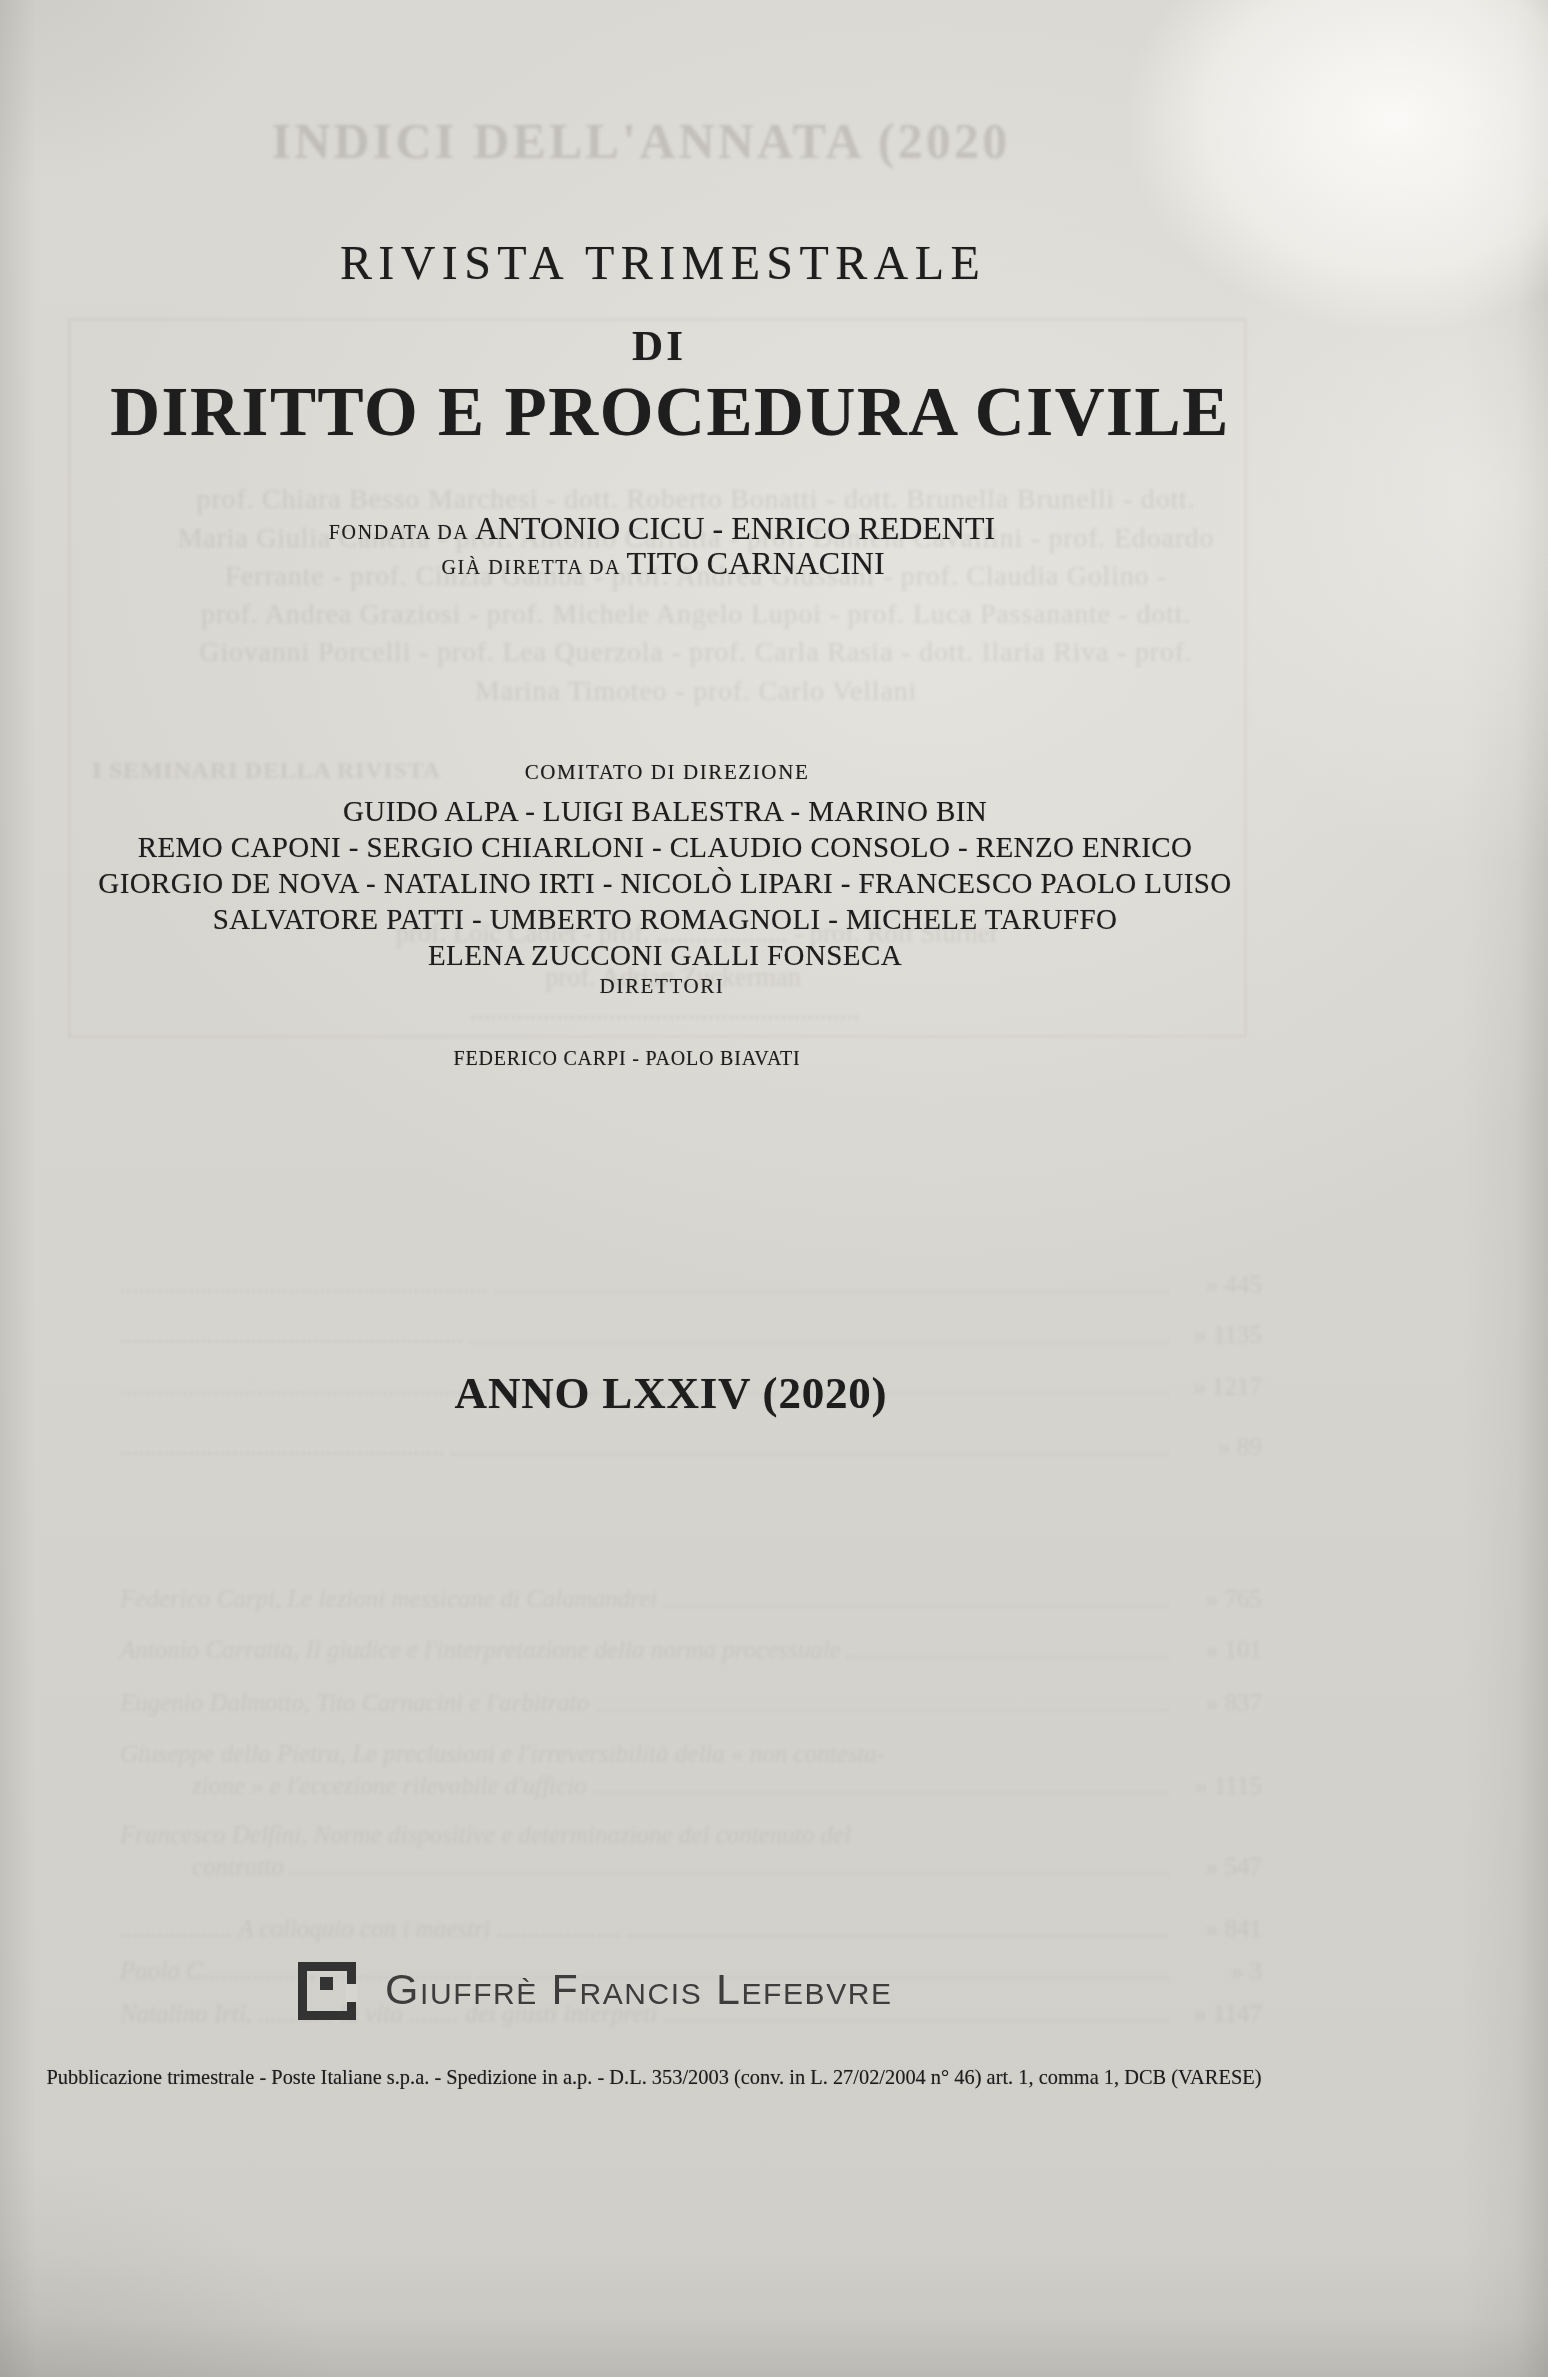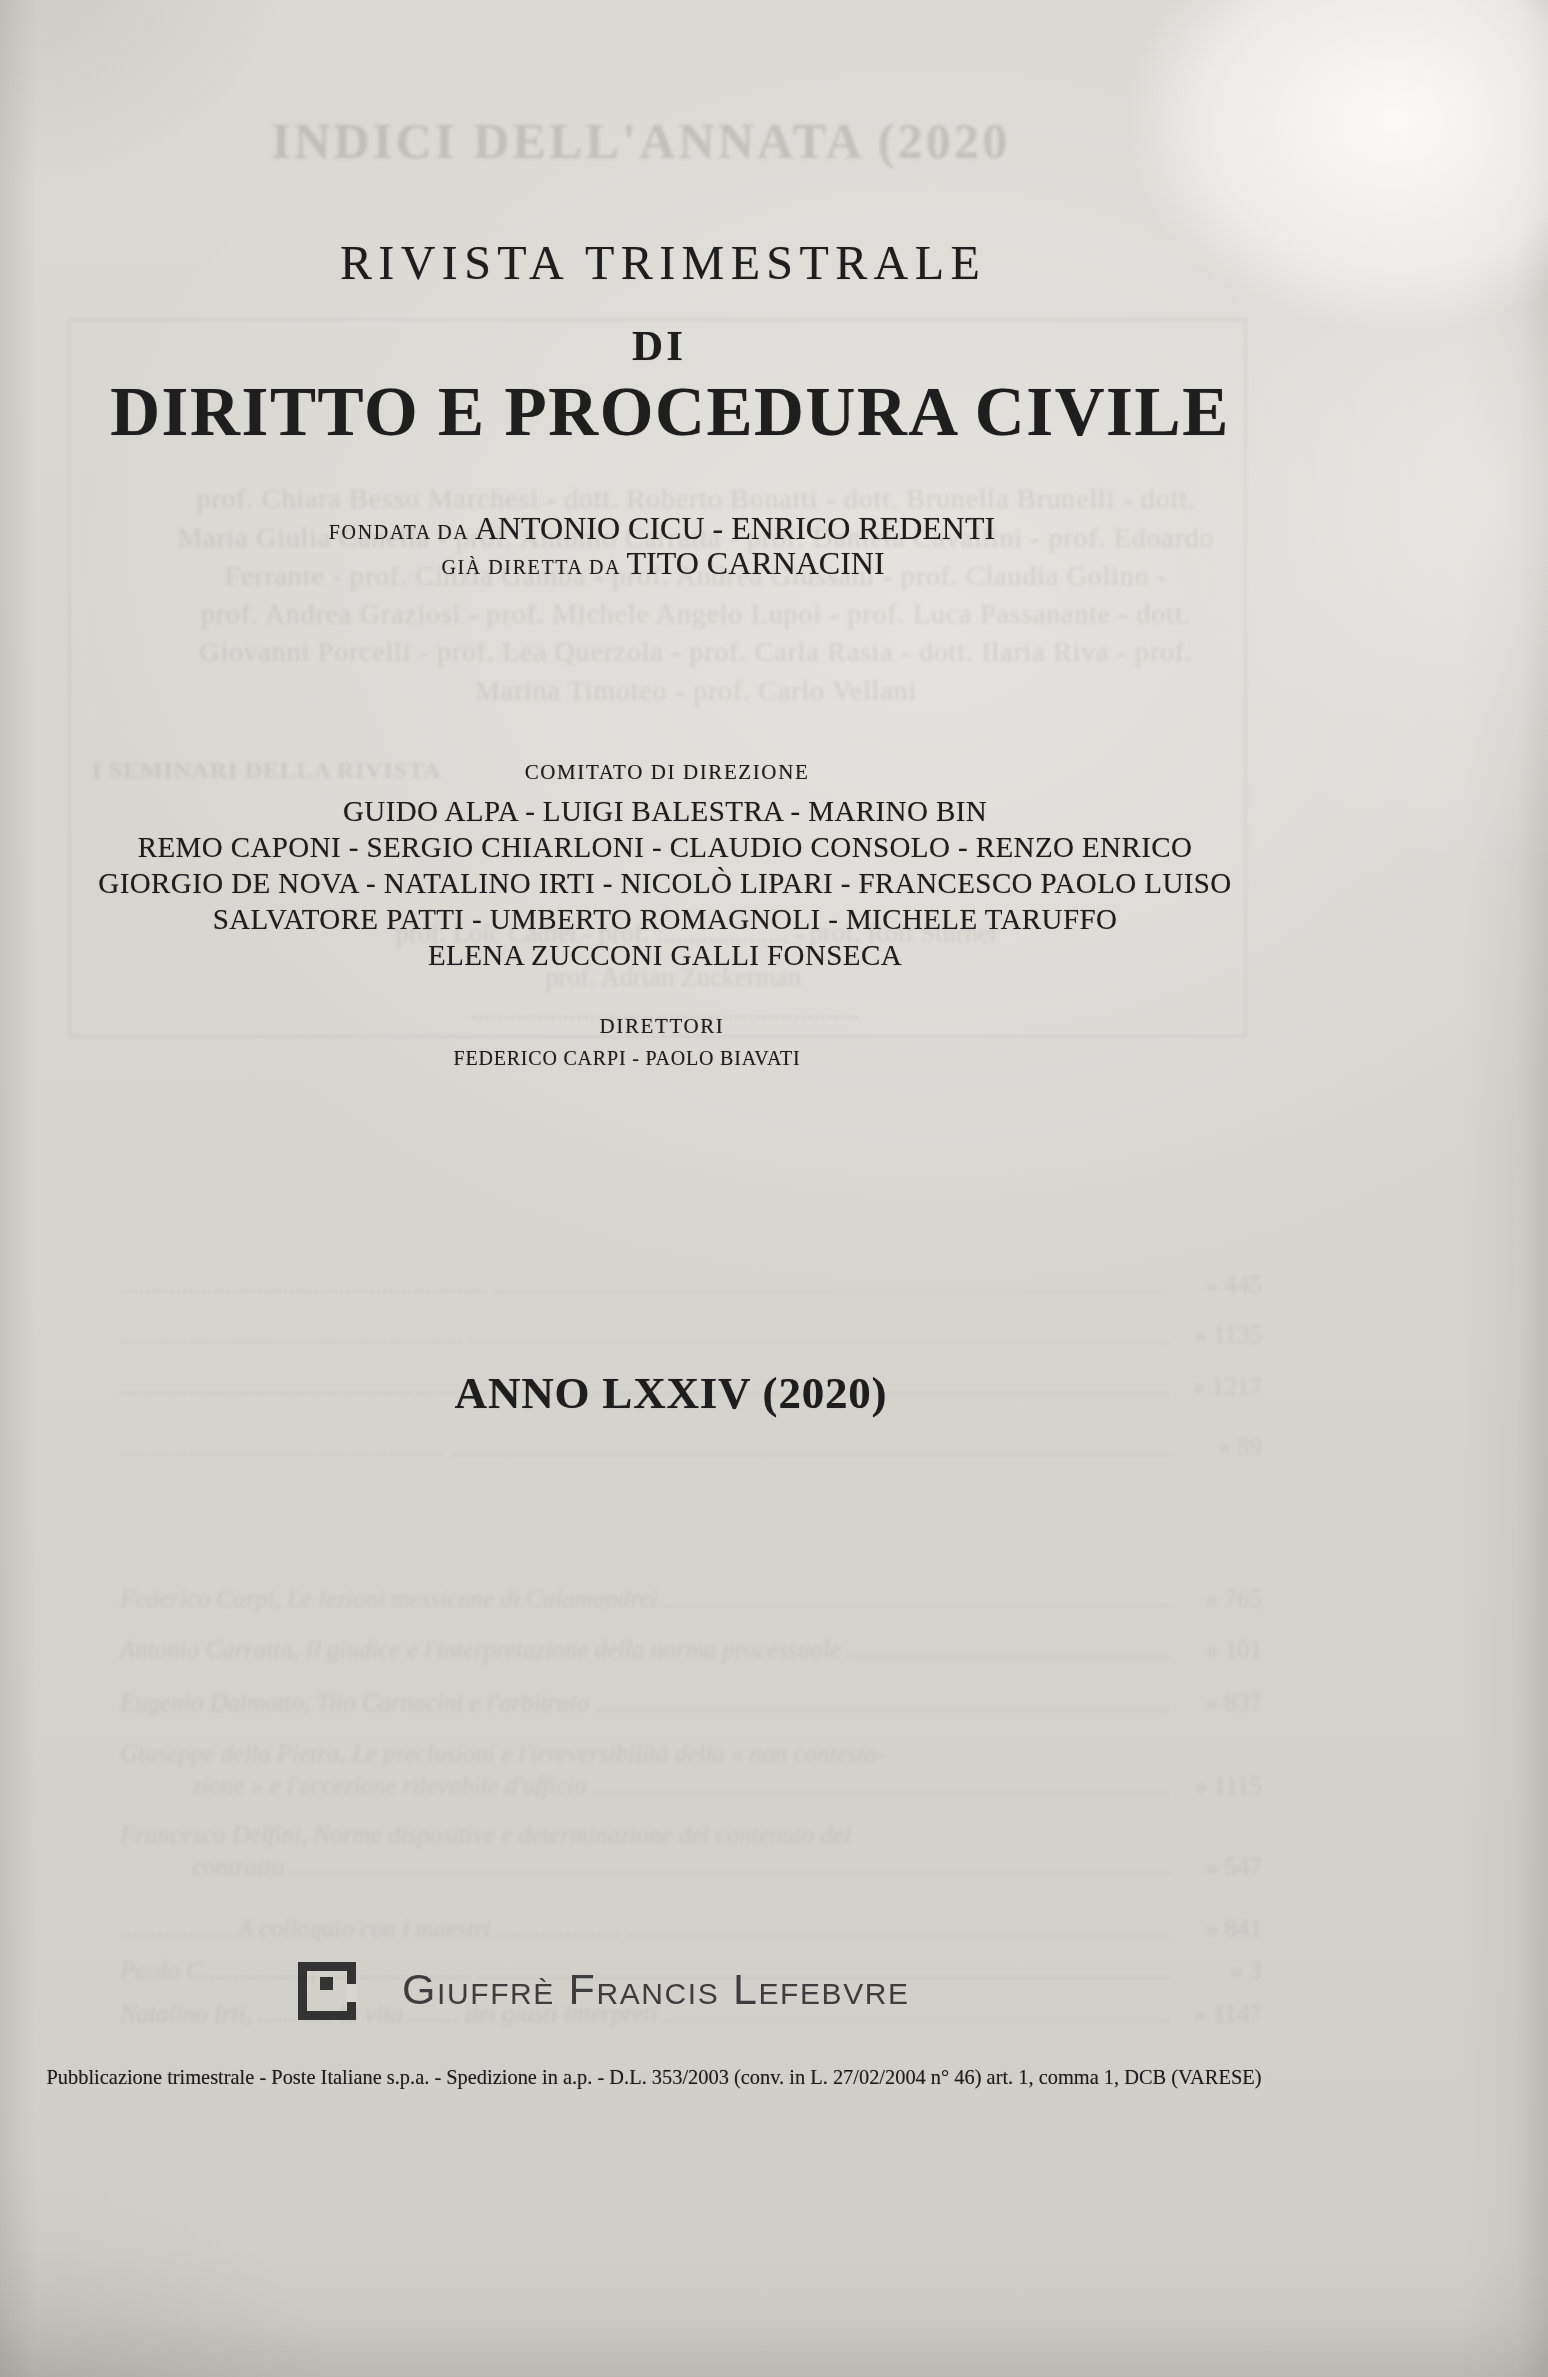--- a/index.html
+++ b/index.html
@@ -24,31 +24,31 @@
 
   
   .t1{top:235px;left:663px;font-size:48px;font-weight:normal;letter-spacing:6.4px;}
   .t2{top:321px;left:659px;font-size:43px;font-weight:bold;letter-spacing:3.2px;}
   .t3{top:373px;left:670px;font-size:69px;font-weight:bold;letter-spacing:1.6px;}
   .founders{top:510px;left:662px;font-size:32px;}
   .directed{top:545px;left:663px;font-size:32px;}
   .pre{font-size:20px;letter-spacing:1.6px;}
   .board-h{top:760px;left:667px;font-size:21px;letter-spacing:1.6px;}
   .board{top:793px;left:665px;font-size:29px;line-height:36px;text-align:center;letter-spacing:0.4px;}
-  .dir-h{top:1014px;left:662px;font-size:21px;letter-spacing:1.6px;}
+  .dir-h{top:974px;left:662px;font-size:21px;letter-spacing:1.6px;}
   .dir-n{top:1047px;left:627px;font-size:20px;letter-spacing:0.8px;}
   .anno{top:1367px;left:671px;font-size:45px;font-weight:bold;letter-spacing:0.8px;}
   .imprint{top:2066px;left:654px;font-size:20.4px;font-weight:normal;}
 
   
   .logo-mark{top:1962px;left:298px;width:58px;height:58px;border:9.6px solid #333;box-sizing:border-box;}
   .logo-mark .dot{position:absolute;width:13px;height:13px;background:#333;left:13px;top:6.4px;}
   .logo-mark .gap{position:absolute;width:11.2px;height:17.6px;background:#d7d5d0;right:-10.4px;top:13px;}
   .logo-text{top:1965px;left:385px;font-family:"Liberation Sans","DejaVu Sans",sans-serif;
-    font-variant:small-caps;font-size:43px;letter-spacing:1.6px;color:#3d3d3d;font-weight:400;margin-left:17px;}
+    font-variant:small-caps;font-size:43px;letter-spacing:1.6px;color:#3d3d3d;font-weight:400;}
 
   
   .ghost{position:absolute;inset:0;filter:blur(1.8px);color:#7e7c74;z-index:1;}
   .g-head{top:112px;left:641px;font-size:50px;font-weight:bold;letter-spacing:3.2px;opacity:.27;}
   .g-box{top:319px;left:69px;width:1175px;height:716px;border:1.6px solid rgba(125,122,114,.20);}
   .g-par{font-size:28px;letter-spacing:0.8px;opacity:.17;}
   .g-sem{top:757px;left:92px;font-size:24px;font-weight:bold;opacity:.16;letter-spacing:0.8px;}
   .g-int{font-size:26.4px;opacity:.15;}
   .grow{position:absolute;left:120px;width:1142px;display:flex;align-items:baseline;
     font-size:25px;opacity:.13;}

